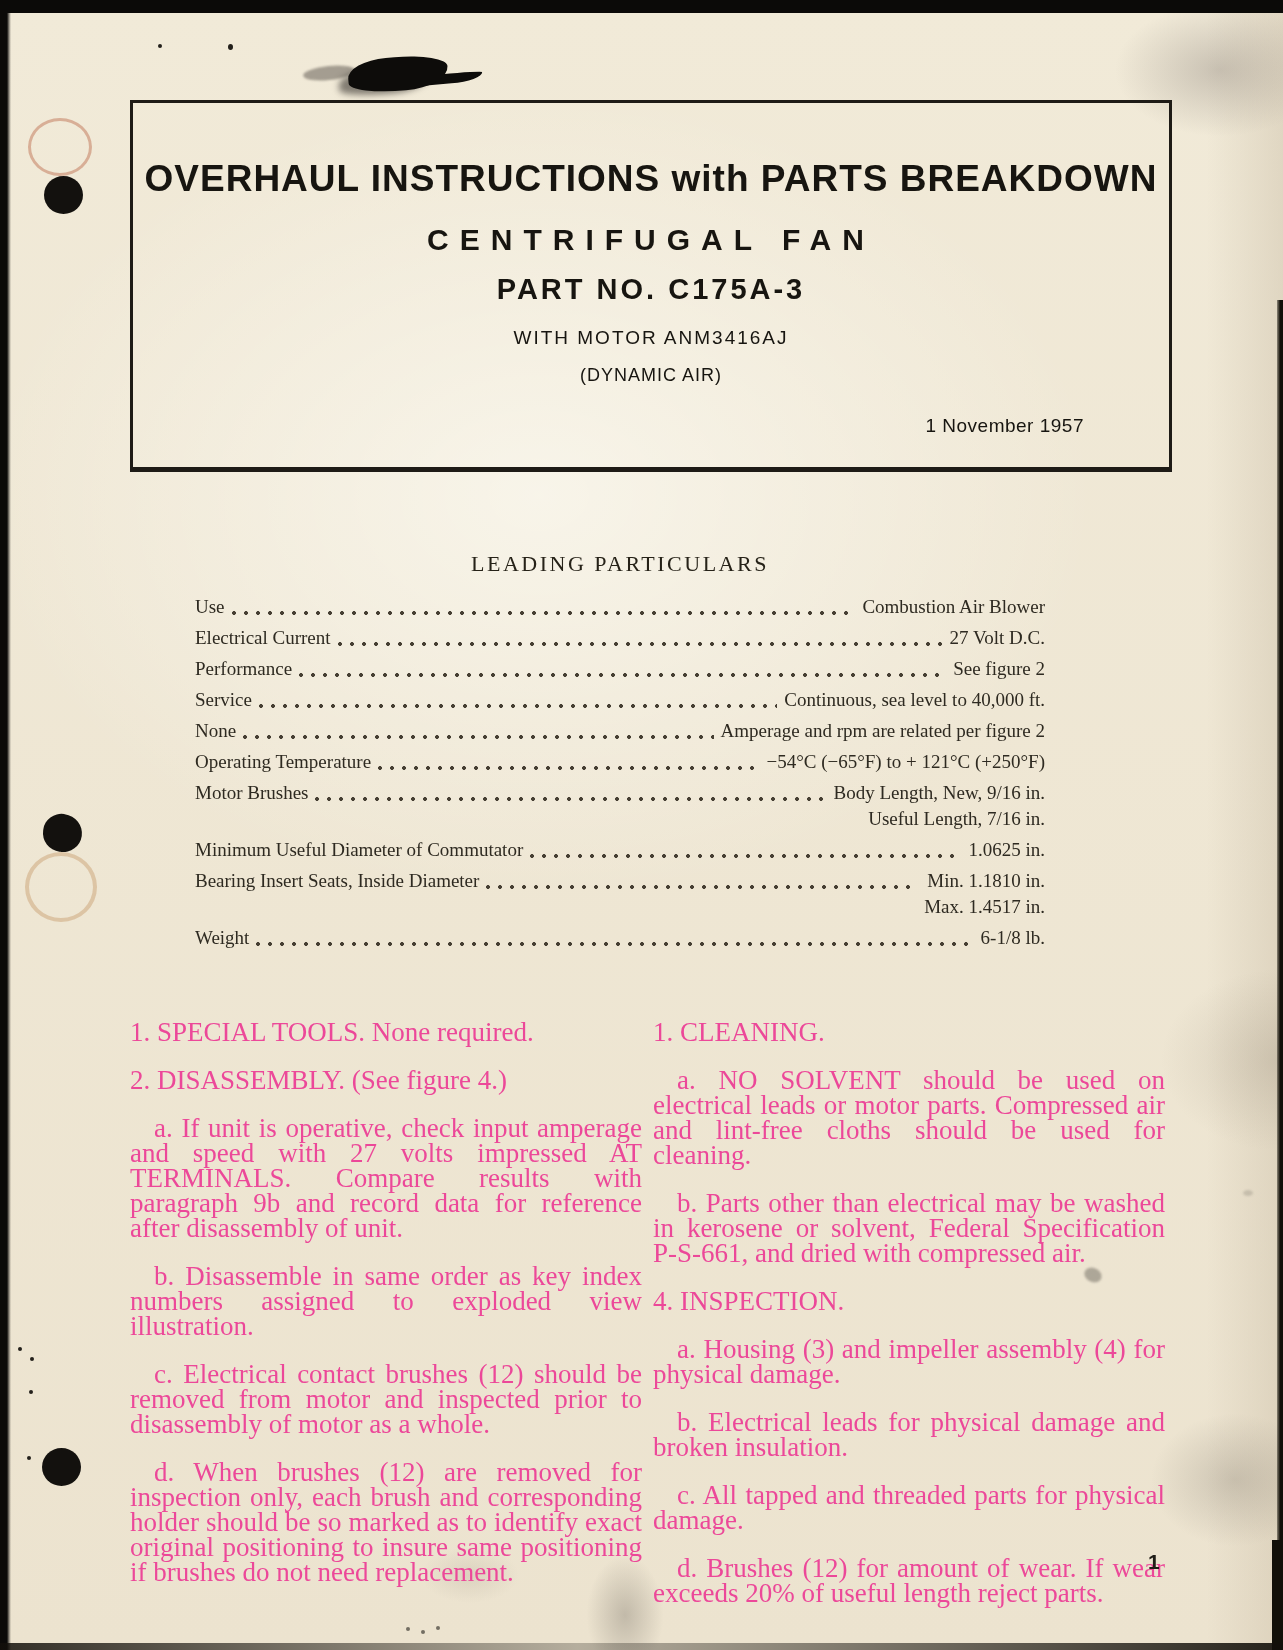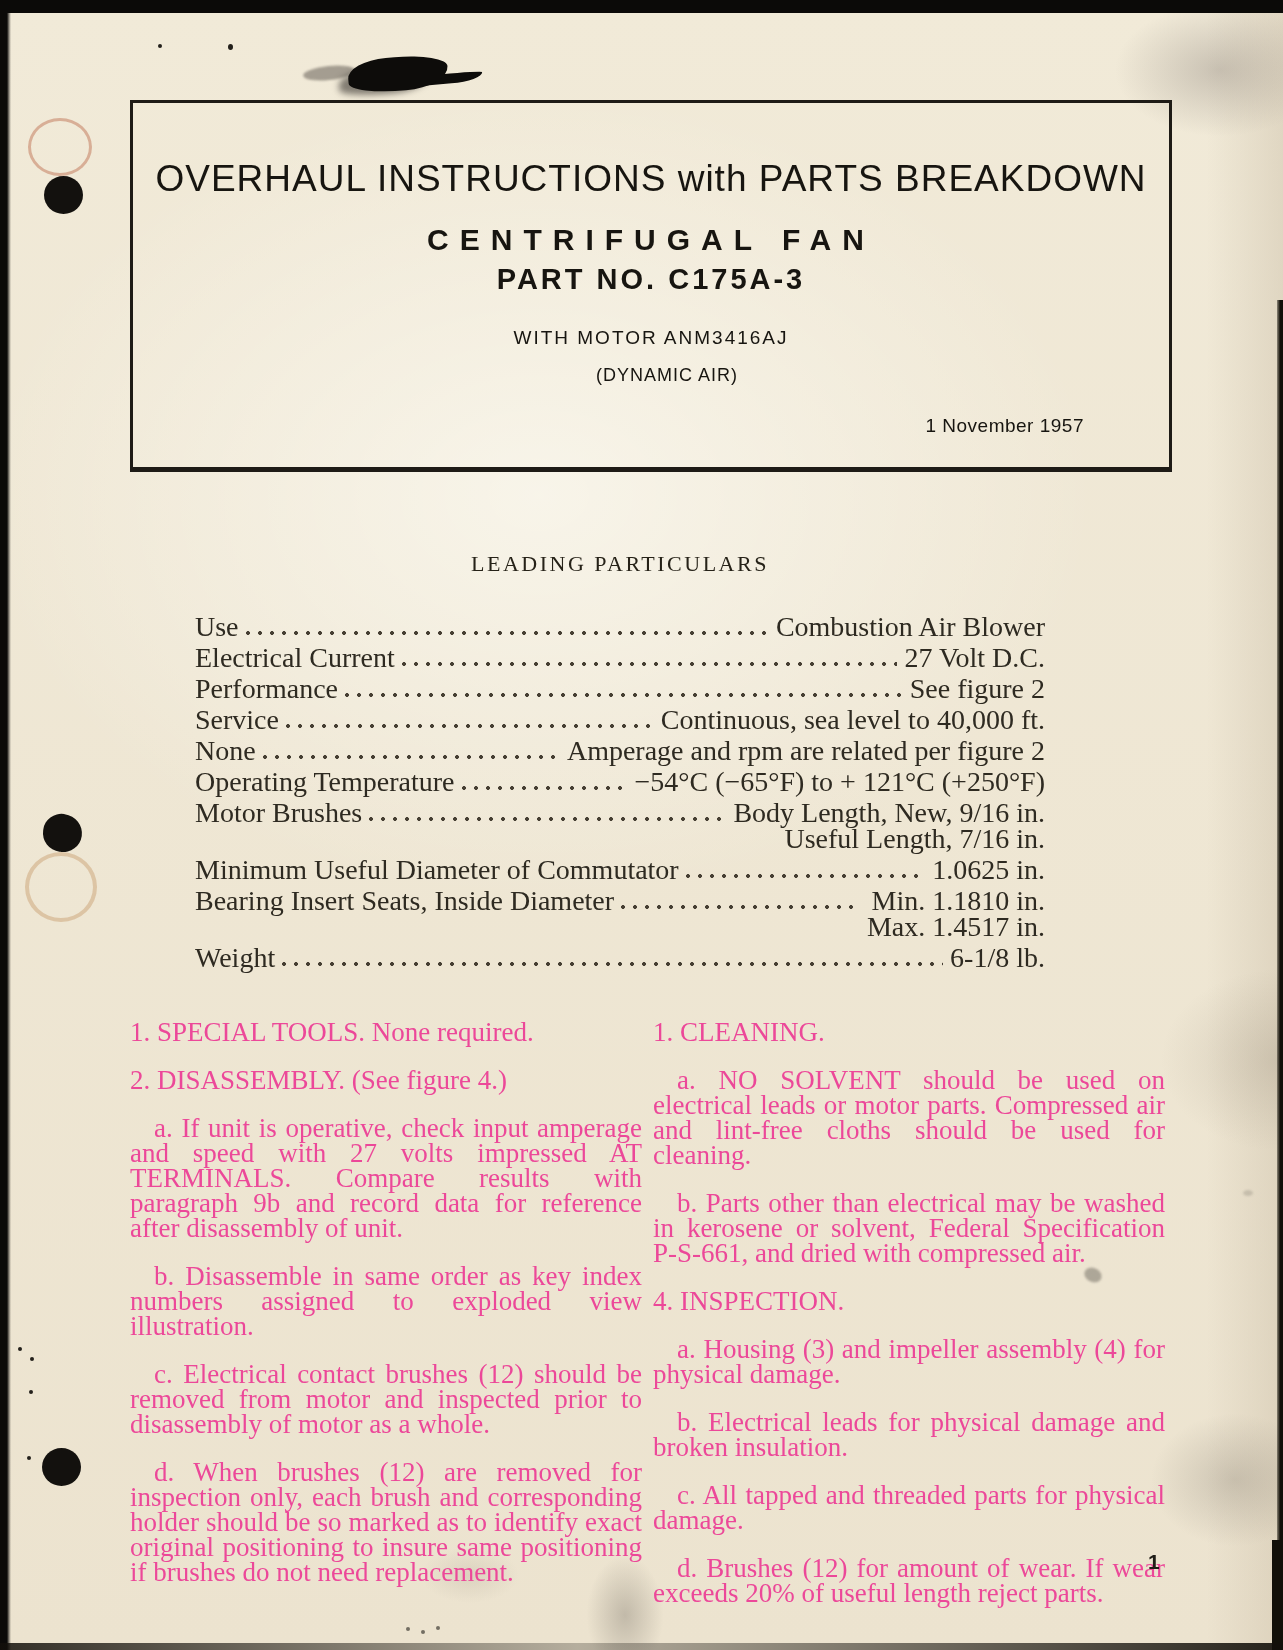--- a/index.html
+++ b/index.html
@@ -55,32 +55,32 @@
   .sp3 { left:18px;  top:1347px; } .sp4 { left:30px; top:1357px; } .sp5 { left:29px; top:1390px; }
   .sp6 { left:27px;  top:1456px; } .sp7 { left:406px; top:1627px; opacity:.6; }
   .sp8 { left:421px; top:1630px; opacity:.6; } .sp9 { left:436px; top:1626px; opacity:.6; }
   
   .title-box {
     position:absolute; z-index:2; left:130px; top:100px; width:1042px; height:372px;
     border:3px solid #1e1b16; border-bottom-width:5px; box-sizing:border-box;
     font-family:"Liberation Sans", sans-serif; color:#171510;
   }
   .tb-line { position:absolute; left:0; width:100%; text-align:center; white-space:nowrap; }
-  .tb-1 { top:55px;  font-size:37px; font-weight:normal; letter-spacing:1px;text-align:center; }
+  .tb-1 { top:55px;  font-size:37px; font-weight:bold; letter-spacing:1px;text-align:center; }
   .tb-2 { top:120px; font-size:30px; font-weight:bold; letter-spacing:11px; }
-  .tb-3 { top:160px; font-size:29px; font-weight:bold; letter-spacing:3px; }
+  .tb-3 { top:170px; font-size:29px; font-weight:bold; letter-spacing:3px; }
   .tb-4 { top:224px; font-size:19px; font-weight:normal; letter-spacing:2px; }
-  .tb-5 { top:262px; font-size:18px; font-weight:normal; letter-spacing:1px;padding-left:16px; }
+  .tb-5 { top:262px; font-size:18px; font-weight:normal; letter-spacing:1px; }
   .tb-date { position:absolute; top:312px; right:85px; font-size:19px; letter-spacing:.5px; }
   
   .lp-heading {
     position:absolute; z-index:2; left:195px; top:551px; width:850px;
     text-align:center; font-size:22px; letter-spacing:2.5px; color:#262218;
   }
-  .lp-list { position:absolute; z-index:2; left:195px; top:614px; width:850px; font-size:28px; }
+  .lp-list { position:absolute; z-index:2; left:195px; top:594px; width:850px; font-size:19px; }
   .lp-row { display:flex; align-items:flex-start; line-height:26px; margin-bottom:5px; }
   .lp-label { white-space:nowrap; }
   .lp-dots { flex:1; height:4px; margin:17px 7px 0 7px;
              background-image:radial-gradient(circle at 2px 2px, #463f33 1.7px, transparent 2.2px);
              background-size:12px 4px; background-repeat:repeat-x; }
   .lp-val { white-space:nowrap; text-align:right; }
   
   .col { position:absolute; z-index:2; top:1020px; width:512px; font-size:27px; line-height:25px;
          text-align:justify; color:#ec4899; }
   .col-left  { left:130px; }

